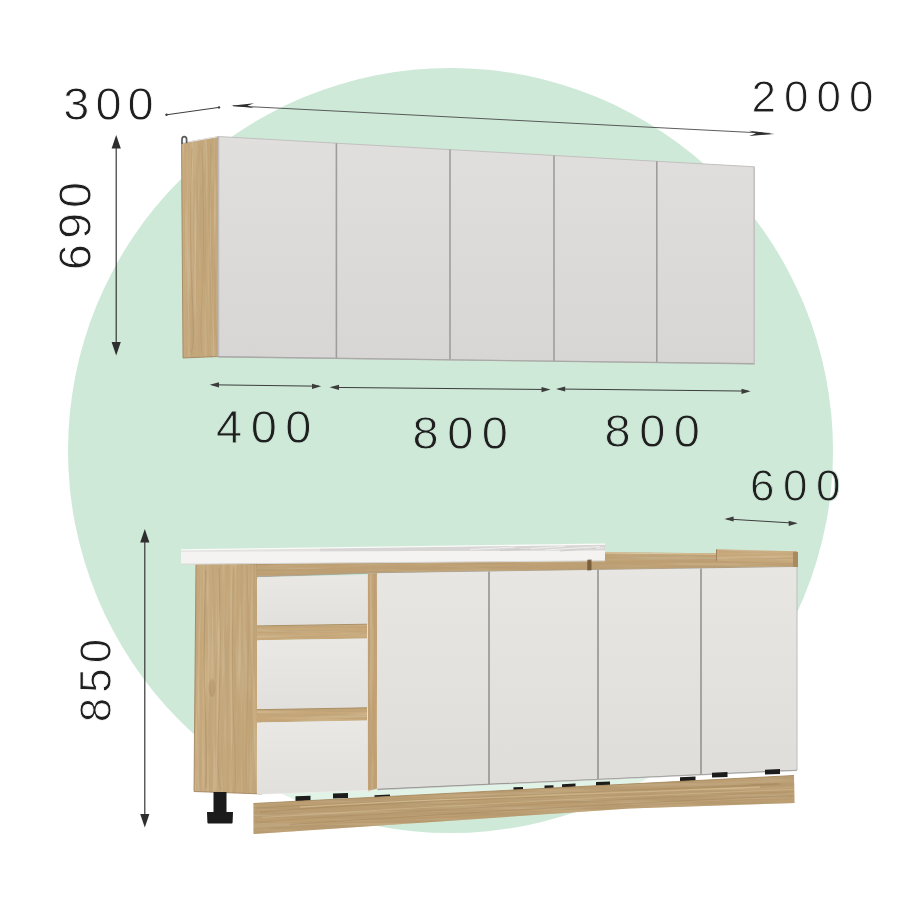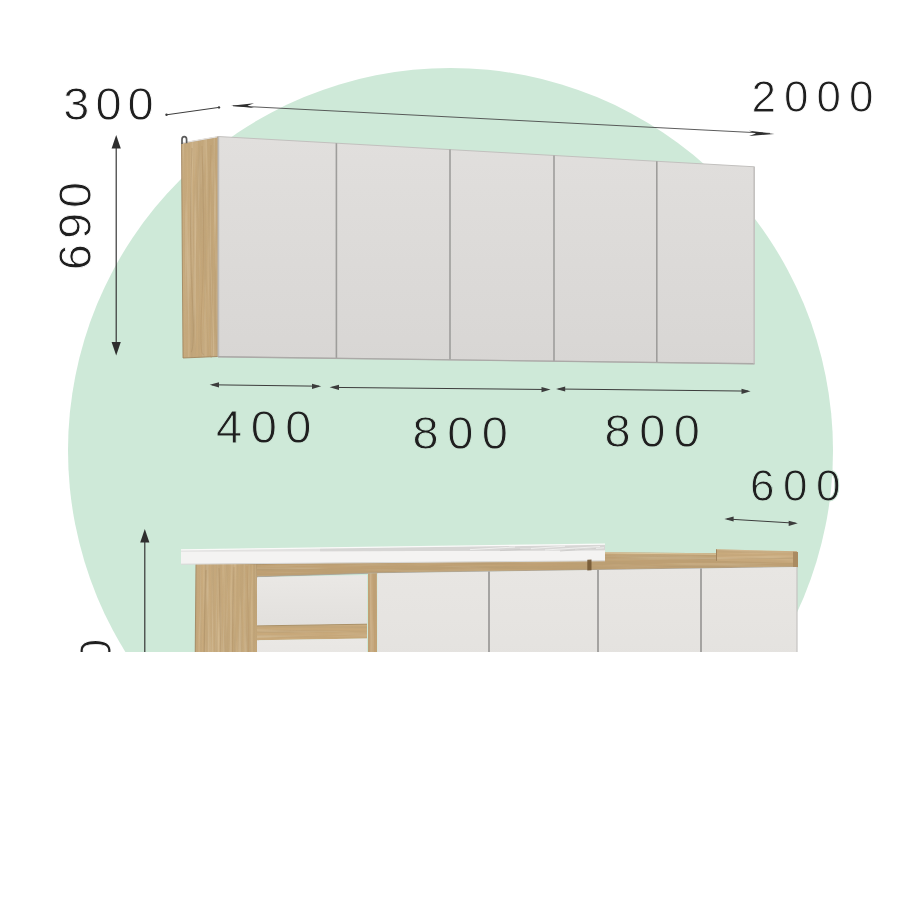--- a/index.html
+++ b/index.html
@@ -1,16 +1,16 @@
 <!DOCTYPE html>
 <html><head>
 <meta charset="utf-8">
 <style>
   html,body{margin:0;padding:0;background:#ffffff;}
-  .page{width:900px;height:652px;position:relative;overflow:hidden;font-family:"Liberation Sans",sans-serif;}
+  .page{width:900px;height:900px;position:relative;overflow:hidden;font-family:"Liberation Sans",sans-serif;}
   text{font-family:"Liberation Sans",sans-serif;fill:#1f1f1f;}
   .tw{stroke:#ffffff;stroke-width:0.9;}
   .tg{stroke:#cee9d8;stroke-width:0.9;}
 </style>
 </head>
 <body>
 <div class="page">
 <svg width="900" height="900" viewBox="0 0 900 900">
 <defs>
   <linearGradient id="gUpper" x1="0" y1="0" x2="0" y2="1">

